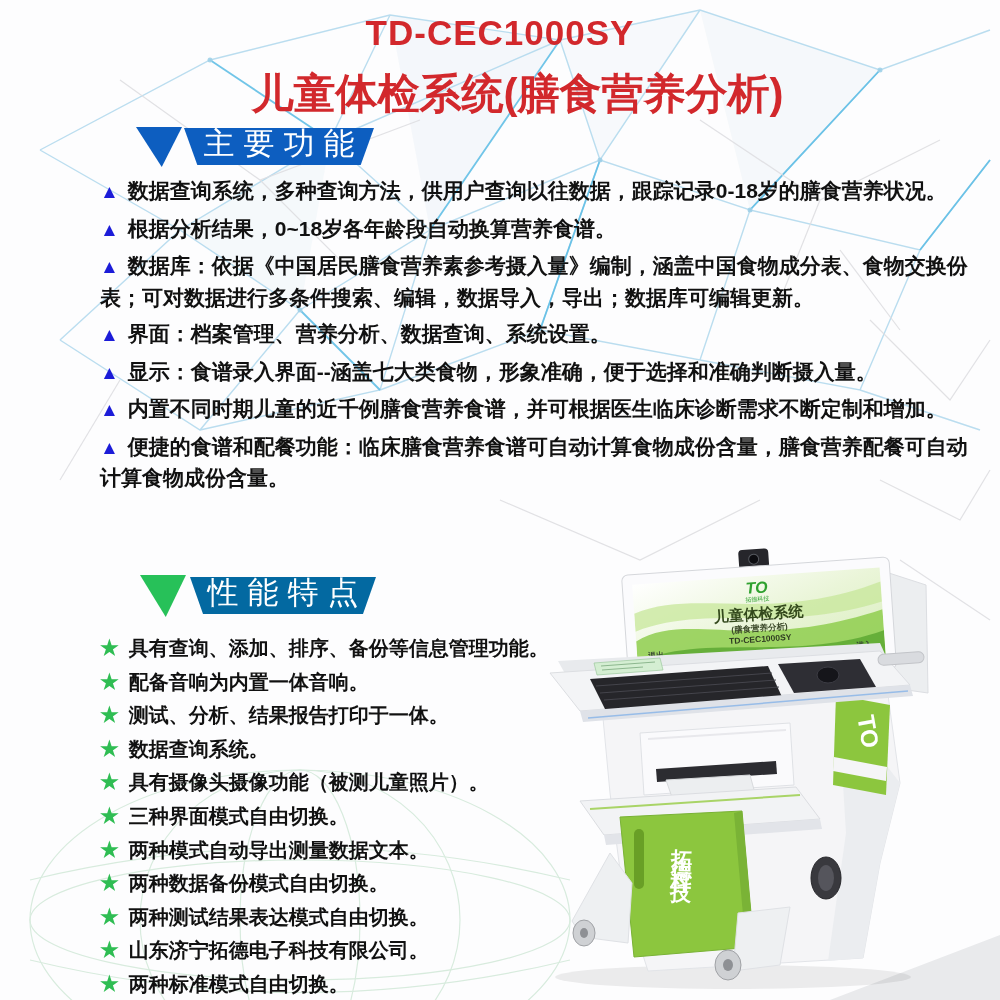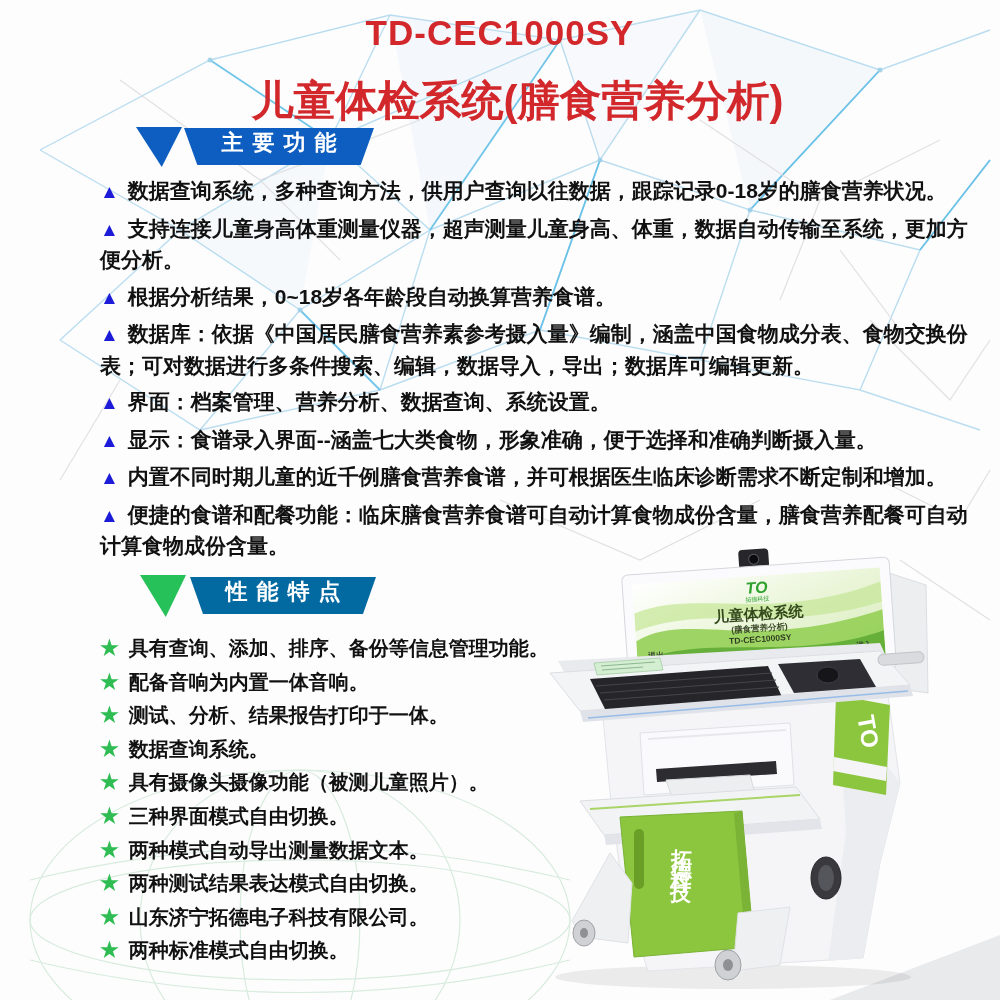--- a/index.html
+++ b/index.html
@@ -6,28 +6,28 @@
   .page{
     position:relative;width:1000px;height:1000px;overflow:hidden;
     background:#fdfdfe;font-family:"Liberation Sans",sans-serif;
   }
   .bg-svg,.device-svg{position:absolute;}
   .bg-svg{inset:0;}
   
   .header{position:absolute;top:0;left:0;width:100%;text-align:center;
     color:#d2282c;font-weight:bold;}
   .model-line{font-size:35px;margin-top:13px;letter-spacing:1px;}
-  .title-line{font-size:42px;margin-top:20px;letter-spacing:0;padding-left:35px;}
+  .title-line{font-size:42px;margin-top:13px;letter-spacing:0;padding-left:35px;}
   
   .tri-down{position:absolute;}
   .tri-down .shape{width:100%;height:100%;clip-path:polygon(0 0,100% 0,56% 100%);}
   .blue .shape{background:#0d5ec0;}
   .green .shape{background:#27c159;}
-  .banner-bar{position:absolute;display:flex;align-items:flex-start;justify-content:center;
-    color:#fff;font-weight:bold;font-size:22px;letter-spacing:9px;padding-left:9px;
+  .banner-bar{position:absolute;display:flex;align-items:flex-end;justify-content:center;
+    color:#fff;font-weight:normal;font-size:31px;letter-spacing:9px;padding-left:9px;
     box-sizing:border-box;clip-path:polygon(0 0,100% 0,93% 100%,7% 100%);}
   .banner-bar.blue-bar{background:#0d5ec0;}
   .banner-bar.green-bar{background:#0369a1;}
   
   .mf-list{position:absolute;left:100px;top:176px;width:870px;
     font-size:21px;font-weight:bold;color:#111;line-height:30.5px;}
   .mf-list p{margin:0 0 6px 0;}
   .tri-bullet{color:#1c1cd8;font-size:19px;margin-right:9px;}
   .ft-list{position:absolute;left:100px;top:636px;width:480px;
     font-size:20px;font-weight:bold;color:#111;}
@@ -94,21 +94,20 @@
       <div class="shape"></div>
     </div>
   <div class="banner-bar blue-bar" style="left:184px;top:128px;width:190px;height:37px;">
     <span>主要功能</span>
   </div>
 
   <div class="mf-list">
 
       <p><span class="tri-bullet">▲</span><span>数据查询系统，多种查询方法，供用户查询以往数据，跟踪记录0-18岁的膳食营养状况。</span></p>
 
-      <p><span class="tri-bullet">▲</span><span>支持连接儿童身高体重测量仪器，超声测量儿童身高、体重，数据自动传输至系统，更加方便分析。</span></p>
 
       <p><span class="tri-bullet">▲</span><span>根据分析结果，0~18岁各年龄段自动换算营养食谱。</span></p>
 
       <p><span class="tri-bullet">▲</span><span>数据库：依据《中国居民膳食营养素参考摄入量》编制，涵盖中国食物成分表、食物交换份表；可对数据进行多条件搜索、编辑，数据导入，导出；数据库可编辑更新。</span></p>
 
       <p><span class="tri-bullet">▲</span><span>界面：档案管理、营养分析、数据查询、系统设置。</span></p>
 
       <p><span class="tri-bullet">▲</span><span>显示：食谱录入界面--涵盖七大类食物，形象准确，便于选择和准确判断摄入量。</span></p>
 
       <p><span class="tri-bullet">▲</span><span>内置不同时期儿童的近千例膳食营养食谱，并可根据医生临床诊断需求不断定制和增加。</span></p>
@@ -132,20 +131,21 @@
       <p><span class="star-bullet">★</span><span>测试、分析、结果报告打印于一体。</span></p>
 
       <p><span class="star-bullet">★</span><span>数据查询系统。</span></p>
 
       <p><span class="star-bullet">★</span><span>具有摄像头摄像功能（被测儿童照片）。</span></p>
 
       <p><span class="star-bullet">★</span><span>三种界面模式自由切换。</span></p>
 
       <p><span class="star-bullet">★</span><span>两种模式自动导出测量数据文本。</span></p>
 
+      <p><span class="star-bullet">★</span><span>两种数据备份模式自由切换。</span></p>
 
       <p><span class="star-bullet">★</span><span>两种测试结果表达模式自由切换。</span></p>
 
       <p><span class="star-bullet">★</span><span>山东济宁拓德电子科技有限公司。</span></p>
 
       <p><span class="star-bullet">★</span><span>两种标准模式自由切换。</span></p>
     </div>
 
   <svg class="device-svg" style="left:528px;top:533px;" width="440" height="465" viewBox="0 0 440 465">
     <defs>

